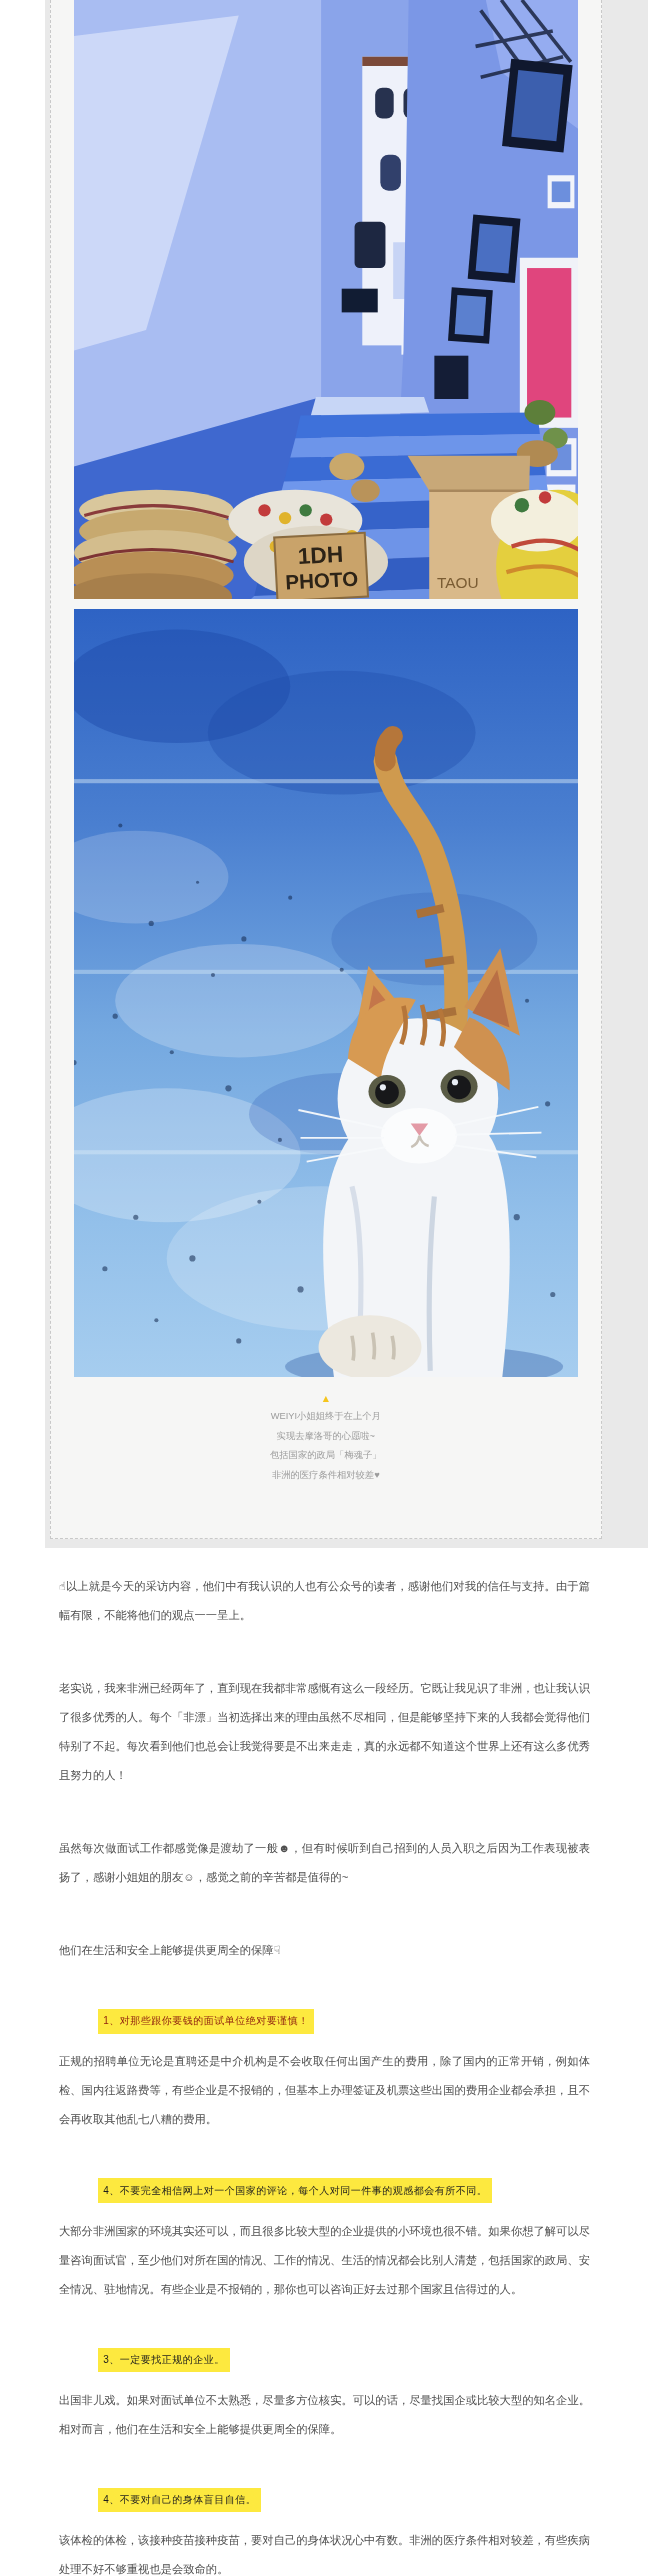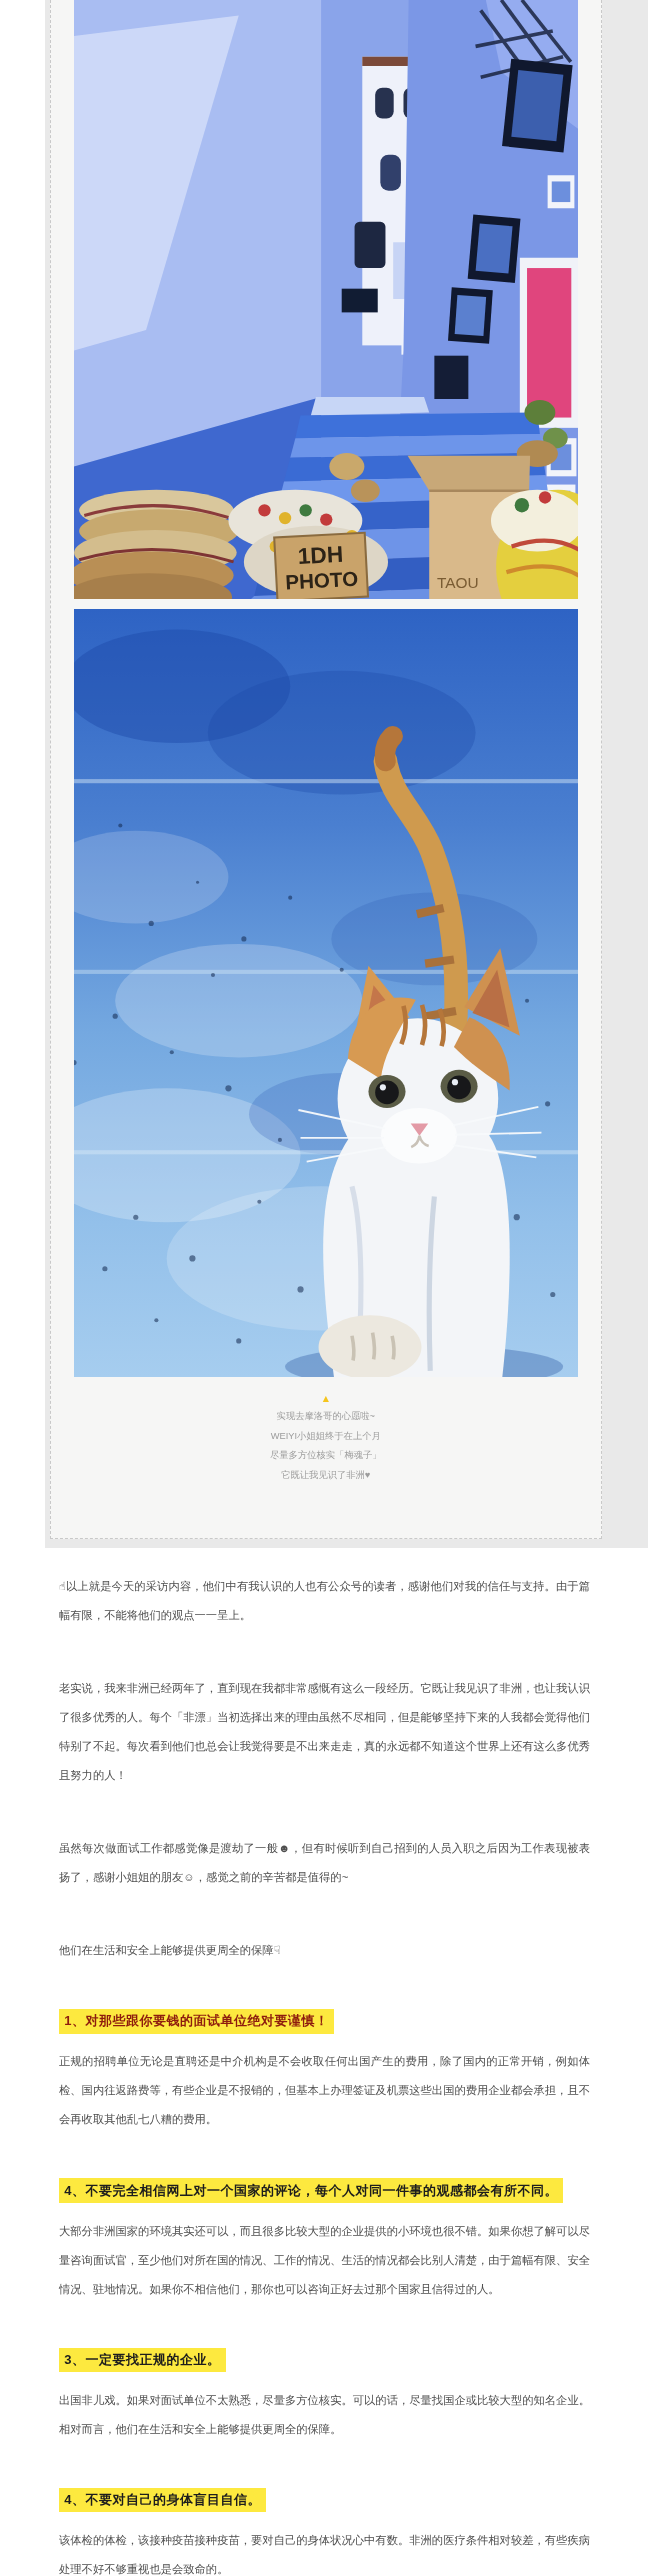--- a/index.html
+++ b/index.html
@@ -13,22 +13,22 @@
   .photo svg{display:block;width:100%;height:100%;}
   .photo-1{height:599px;}
   .photo-2{height:768px;margin-top:10.3px;}
   .tri{margin-top:15.5px;text-align:center;font-size:10.3px;line-height:11.3px;color:#f5c51d;}
   .caption{margin-top:3.1px;text-align:center;font-size:9.3px;line-height:19.6px;color:#9c9c9c;}
 
   
   .article{padding:24px 59px 25px 59px;}
   .para{font-size:11.3px;line-height:29px;color:#4e4e4e;margin:0 0 44px 0;text-align:justify;}
   .hblock{margin:0 0 13.4px 0;}
-  .hl{display:inline-block;background:#fde93f;color:#1d1d1d;font-weight:bold;
-      font-size:13px;line-height:16.5px;padding:4.1px 5.2px;letter-spacing:0.5px;}
+  .hl{display:inline-block;background:#fde93f;color:#1d1d1d;font-weight:normal;
+      font-size:10px;line-height:16.5px;padding:4.1px 5.2px;letter-spacing:0.5px;margin-left:39px;}
   .hl.red{color:#8e1d0e;}
 </style>
 </head>
 <body>
 
 <div class="page">
 
   <div class="photo-band">
     <div class="photo-card">
 
@@ -251,43 +251,43 @@
             <line x1="606" y1="1044" x2="452" y2="1072"></line>
             <line x1="736" y1="1002" x2="902" y2="966"></line>
             <line x1="740" y1="1020" x2="908" y2="1016"></line>
             <line x1="736" y1="1040" x2="898" y2="1064"></line>
           </g>
         </svg>
       </div>
 
       <div class="tri">▲</div>
       <div class="caption">
+        <div>WEIYI小姐姐终于在上个月</div>
         <div>实现去摩洛哥的心愿啦~</div>
-        <div>WEIYI小姐姐终于在上个月</div>
-        <div>尽量多方位核实「梅魂子」</div>
-        <div>它既让我见识了非洲♥</div>
+        <div>包括国家的政局「梅魂子」</div>
+        <div>非洲的医疗条件相对较差♥</div>
       </div>
     </div>
   </div>
 
   <div class="article">
     <p class="para">☝以上就是今天的采访内容，他们中有我认识的人也有公众号的读者，感谢他们对我的信任与支持。由于篇幅有限，不能将他们的观点一一呈上。</p>
     <p class="para">老实说，我来非洲已经两年了，直到现在我都非常感慨有这么一段经历。它既让我见识了非洲，也让我认识了很多优秀的人。每个「非漂」当初选择出来的理由虽然不尽相同，但是能够坚持下来的人我都会觉得他们特别了不起。每次看到他们也总会让我觉得要是不出来走走，真的永远都不知道这个世界上还有这么多优秀且努力的人！</p>
     <p class="para">虽然每次做面试工作都感觉像是渡劫了一般☻，但有时候听到自己招到的人员入职之后因为工作表现被表扬了，感谢小姐姐的朋友☺，感觉之前的辛苦都是值得的~</p>
     <p class="para">他们在生活和安全上能够提供更周全的保障☟</p>
 
     <div class="hblock">
       <span class="hl red">1、对那些跟你要钱的面试单位绝对要谨慎！</span>
     </div>
     <p class="para">正规的招聘单位无论是直聘还是中介机构是不会收取任何出国产生的费用，除了国内的正常开销，例如体检、国内往返路费等，有些企业是不报销的，但基本上办理签证及机票这些出国的费用企业都会承担，且不会再收取其他乱七八糟的费用。</p>
 
     <div class="hblock">
       <span class="hl">4、不要完全相信网上对一个国家的评论，每个人对同一件事的观感都会有所不同。</span>
     </div>
-    <p class="para">大部分非洲国家的环境其实还可以，而且很多比较大型的企业提供的小环境也很不错。如果你想了解可以尽量咨询面试官，至少他们对所在国的情况、工作的情况、生活的情况都会比别人清楚，由于篇幅有限、安全情况、驻地情况。如果你不相信他们，那你也可以咨询正好去过那个国家且信得过的人。</p>
+    <p class="para">大部分非洲国家的环境其实还可以，而且很多比较大型的企业提供的小环境也很不错。如果你想了解可以尽量咨询面试官，至少他们对所在国的情况、工作的情况、生活的情况都会比别人清楚，包括国家的政局、安全情况、驻地情况。有些企业是不报销的，那你也可以咨询正好去过那个国家且信得过的人。</p>
 
     <div class="hblock">
       <span class="hl">3、一定要找正规的企业。</span>
     </div>
     <p class="para">出国非儿戏。如果对面试单位不太熟悉，尽量多方位核实。可以的话，尽量找国企或比较大型的知名企业。相对而言，他们在生活和安全上能够提供更周全的保障。</p>
 
     <div class="hblock">
       <span class="hl">4、不要对自己的身体盲目自信。</span>
     </div>
     <p class="para">该体检的体检，该接种疫苗接种疫苗，要对自己的身体状况心中有数。非洲的医疗条件相对较差，有些疾病处理不好不够重视也是会致命的。</p>

